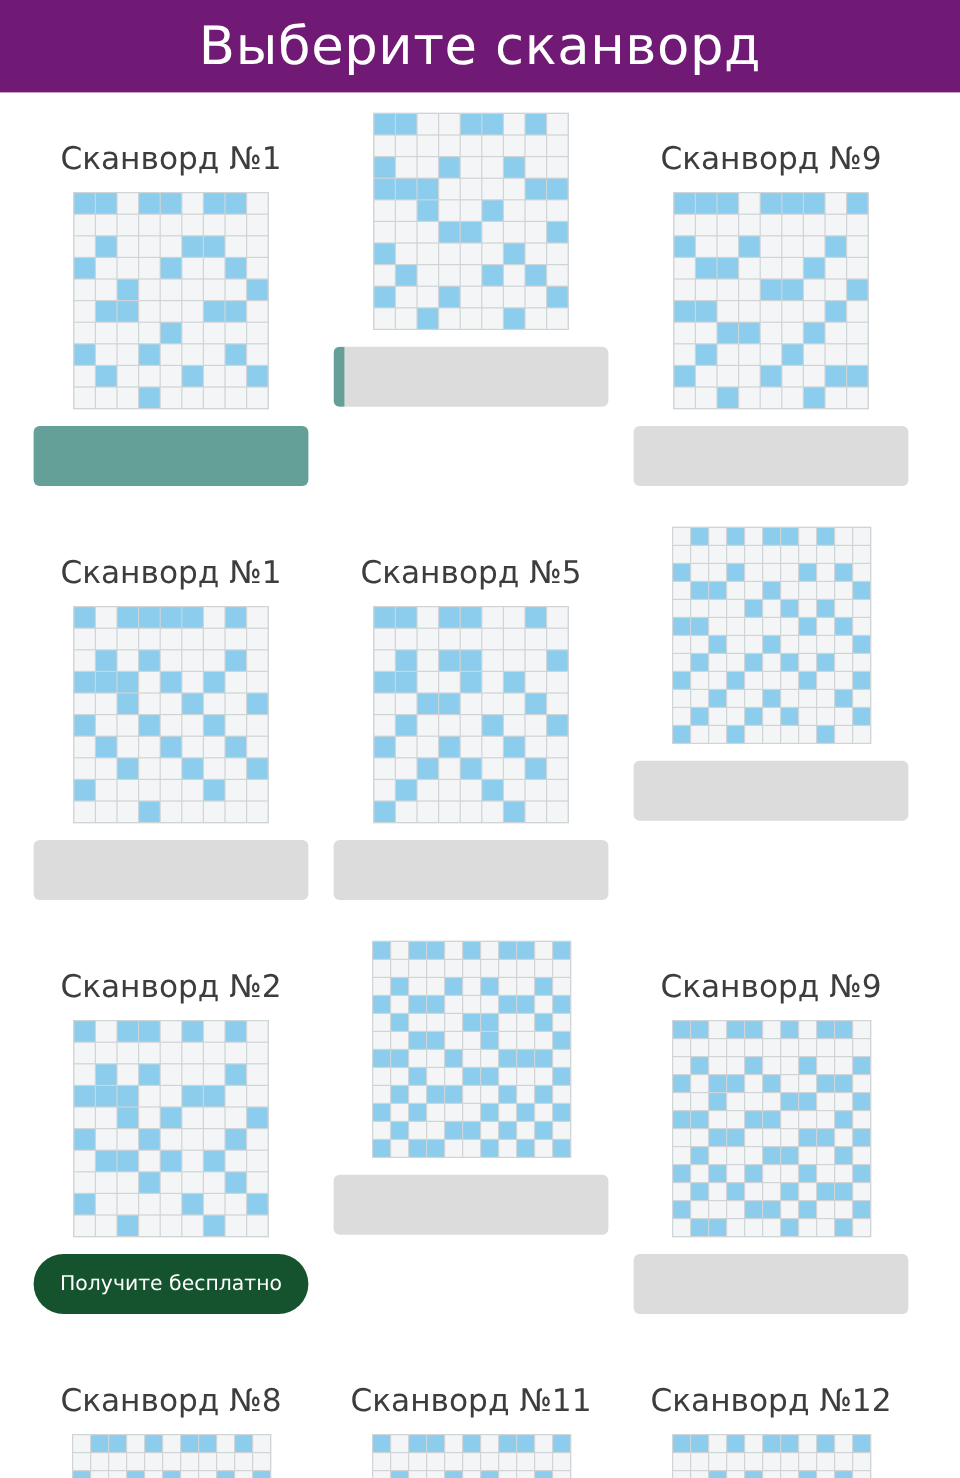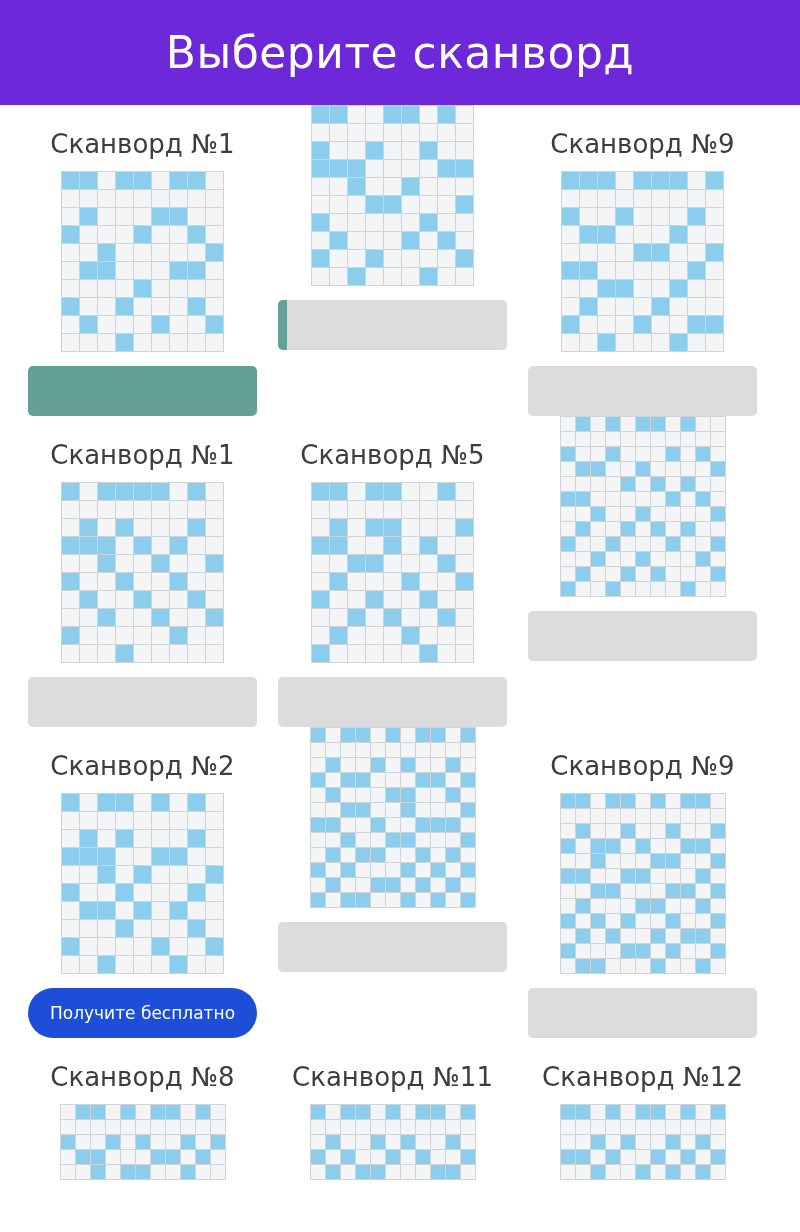--- a/index.html
+++ b/index.html
@@ -13,40 +13,40 @@
     font-family: "Liberation Sans", sans-serif;
     overflow: hidden;
   }
   #app {
     position: relative;
     width: 800px;
     height: 1232px;
     background: #ffffff;
   }
   .header {
-    height: 105px;
-    background: #6d28d9;
+    height: 77px;
+    background: #701a75;
     display: flex;
     align-items: center;
     justify-content: center;
   }
   .header-title {
     color: #ffffff;
     font-size: 44px;
     font-weight: 400;
     letter-spacing: 0.5px;
     font-family: "DejaVu Sans", sans-serif;
   }
   .grid-wrap {
     padding: 0;
   }
   .row {
     display: flex;
     justify-content: flex-start;
-    padding: 0 28px;
+    padding: 17px 28px;
   }
   .cell {
     width: 229px;
     margin-right: 21px;
     display: flex;
     flex-direction: column;
     align-items: center;
   }
   .cell:last-child { margin-right: 0; }
 
@@ -86,21 +86,21 @@
     background: #64a097;
   }
   .bar.partial::before {
     content: "";
     position: absolute;
     left: 0; top: 0; bottom: 0;
     width: 9px;
     background: #64a097;
   }
   .bar.cta {
-    background: #1d4ed8;
+    background: #14532d;
     border-radius: 26px;
   }
   .bar.cta .cta-label {
     color: #ffffff;
     font-size: 17px;
     font-family: "DejaVu Sans", sans-serif;
   }
   .bar.blank { background: #dcdcdc; }
 </style>
 </head>

